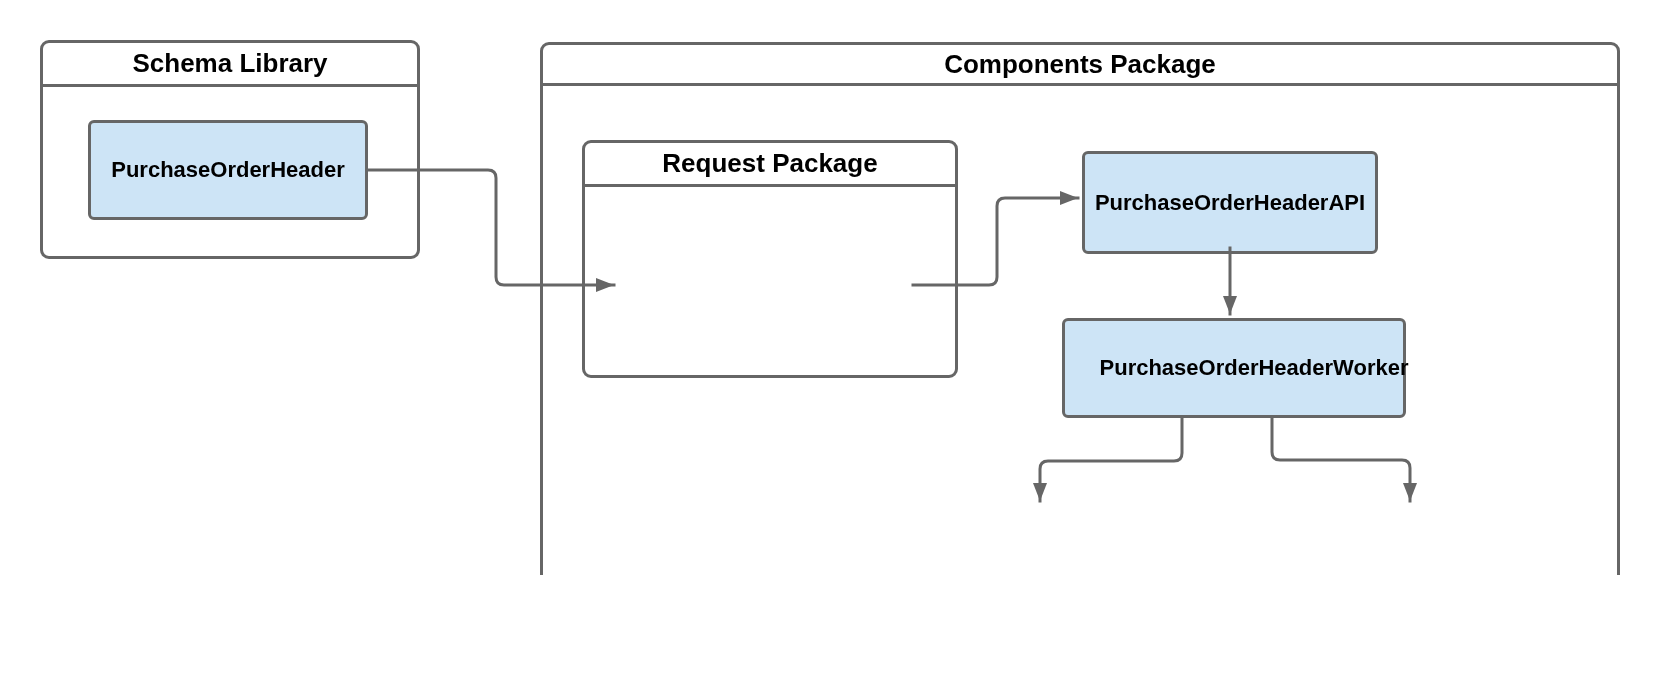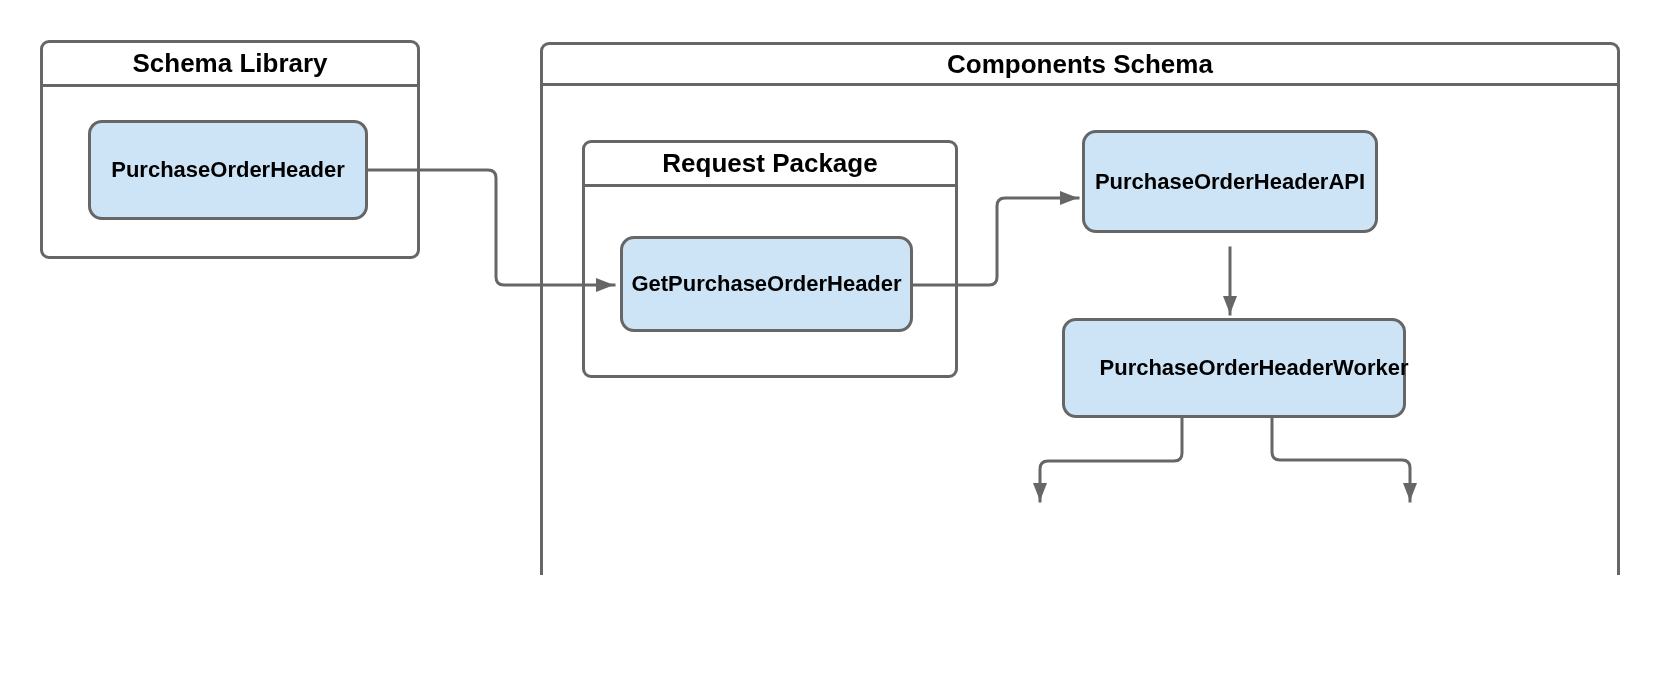--- a/index.html
+++ b/index.html
@@ -43,21 +43,21 @@
     position: relative;
     width: 100%;
   }
   .node {
     position: absolute;
     display: flex;
     align-items: center;
     justify-content: center;
     background: var(--node-fill);
     border: 3px solid var(--node-stroke);
-    border-radius: 14px;
+    border-radius: 6px;
     font-size: 22px;
     font-weight: bold;
     color: var(--text);
     white-space: nowrap;
     text-align: left;
   }
   .edge-layer {
     position: absolute;
     left: 0;
     top: 0;
@@ -81,41 +81,38 @@
 
   <div class="container" style="left:40px; top:40px; width:380px; height:219px;">
     <div class="container-title" style="height:44px;">
       <span>Schema Library</span>
     </div>
     <div class="container-body"></div>
   </div>
 
   <div class="container" style="left:540px; top:42px; width:1080px; height:616px;">
     <div class="container-title" style="height:41px;">
-      <span>Components Schema</span>
+      <span>Components Package</span>
     </div>
     <div class="container-body"></div>
   </div>
 
   <div class="container" style="left:582px; top:140px; width:376px; height:238px;">
     <div class="container-title" style="height:44px;align-items:center;">
       <span>Request Package</span>
     </div>
     <div class="container-body"></div>
   </div>
 
   <div class="node" style="left:88px; top:120px; width:280px; height:100px;">
     <span>PurchaseOrderHeader</span>
   </div>
 
-  <div class="node" style="left:620px; top:236px; width:293px; height:96px;">
-    <span>GetPurchaseOrderHeader</span>
-  </div>
 
-  <div class="node" style="left:1082px; top:130px; width:296px; height:103px;">
+  <div class="node" style="left:1082px; top:151px; width:296px; height:103px;">
     <span>PurchaseOrderHeaderAPI</span>
   </div>
 
   <div class="node" style="left:1062px; top:318px; width:344px; height:100px;padding-left:40px;">
     <span>PurchaseOrderHeaderWorker</span>
   </div>
 
 
 
   <svg class="edge-layer" viewBox="0 0 1660 700" xmlns="http://www.w3.org/2000/svg">

